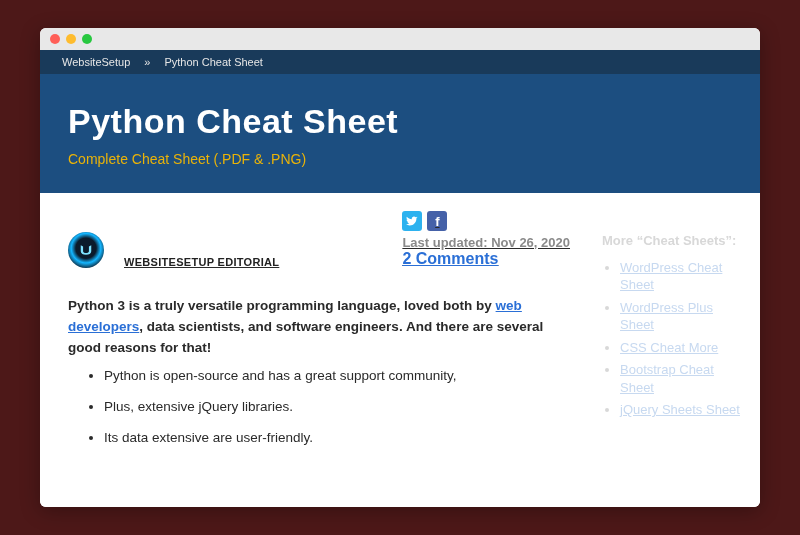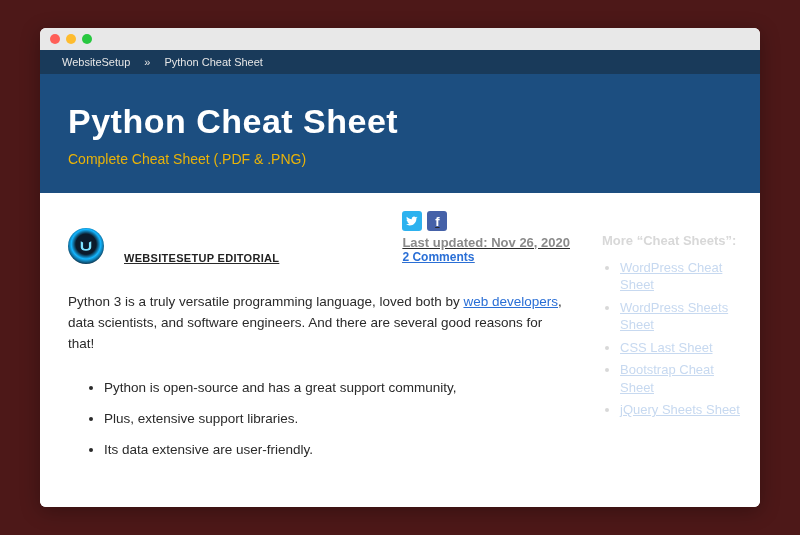--- a/index.html
+++ b/index.html
@@ -99,22 +99,22 @@
     border-radius: 3px;
     display: flex;
     align-items: center;
     justify-content: center;
     color: #fff;
     cursor: pointer;
   }
   .sbtn.twitter { background: #2db2ef; }
   .sbtn.facebook { background: #4561a8; font-weight: bold; font-size: 13px; }
   .updated { font-size: 13px; font-weight: 700; color: #8a8a8a; }
-  .comments { font-size: 12px; font-weight: 700; color: #2a6fd6; text-decoration: underline; cursor: pointer; }
-  .intro { line-height: 1.55; margin-bottom: 24px; }
+  .comments { font-size: 16px; font-weight: 700; color: #2a6fd6; text-decoration: underline; cursor: pointer; }
+  .intro { line-height: 1.55; margin-bottom: 8px; font-weight: bold; }
   .intro a, .sidebar a { color: #2a6fd6; text-decoration: underline; cursor: pointer; }
   .bullets { list-style: disc; padding-left: 36px; }
   .bullets li { margin-bottom: 12px; line-height: 1.4; }
   .sidebar {
     width: 162px;
     padding: 40px 18px 12px 4px;
     font-size: 13px;
   }
   .sidebar h3 {
     color: #d8d8d8;
@@ -172,29 +172,29 @@
           <div class="comments">2 Comments</div>
         </div>
       </div>
 
       <p class="intro">
         <span>Python 3 is a truly versatile programming language, loved both by </span><a>web developers</a><span>, data scientists, and software engineers. And there are several good reasons for that!</span>
       </p>
 
       <ul class="bullets">
         <li>Python is open-source and has a great support community,</li>
-        <li>Plus, extensive support libraries.</li>
+        <li>Plus, extensive jQuery libraries.</li>
         <li>Its data extensive are user-friendly.</li>
       </ul>
     </div>
 
     <div class="sidebar">
       <h3>More “Cheat Sheets”:</h3>
       <ul>
         <li><a>WordPress Cheat Sheet</a></li>
-        <li><a>WordPress Sheets Sheet</a></li>
-        <li><a>CSS Last Sheet</a></li>
+        <li><a>WordPress Plus Sheet</a></li>
+        <li><a>CSS Cheat More</a></li>
         <li><a>Bootstrap Cheat Sheet</a></li>
         <li><a>jQuery Sheets Sheet</a></li>
       </ul>
     </div>
   </div>
 </div>
 
 </body></html>

